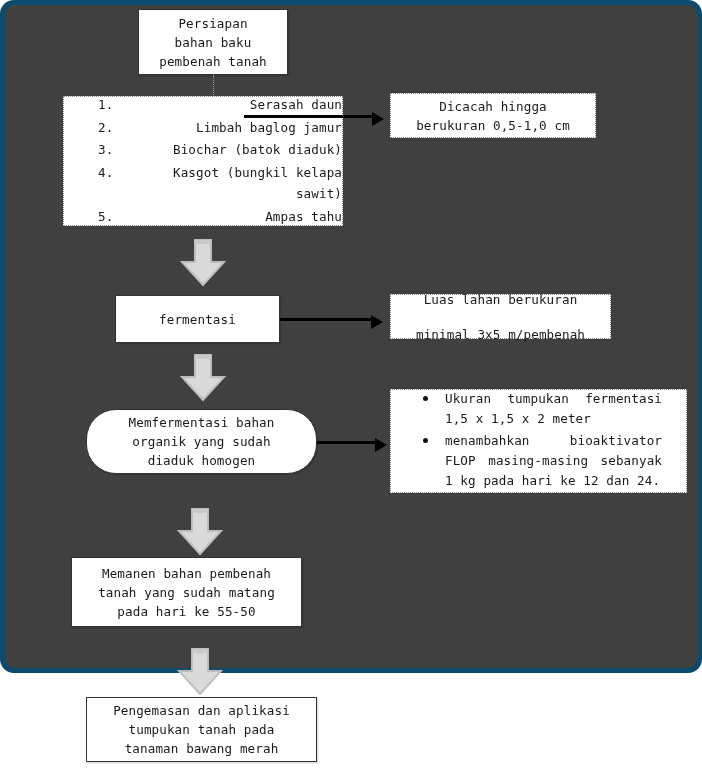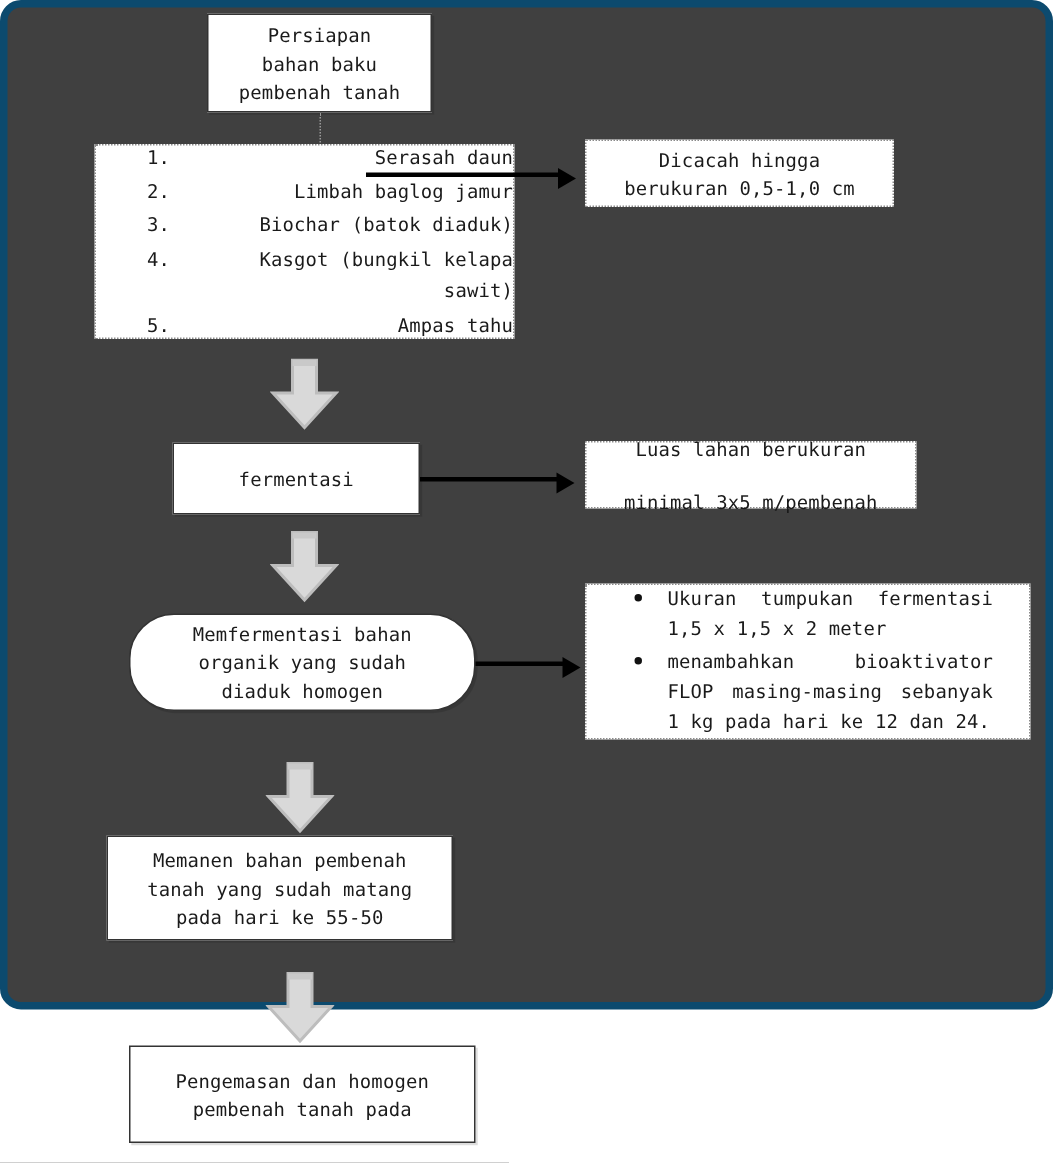--- a/index.html
+++ b/index.html
@@ -236,20 +236,21 @@
     </div>
 
     <div class="blockarrow" style="left:172px; top:643px;">
       <svg width="46" height="48" viewBox="0 0 46 48">
         <path d="M15 1 H31 V23 H44 L23 46 L2 23 H15 Z" fill="#d9d9d9" stroke="#bdbdbd" stroke-width="2" stroke-linejoin="miter"></path>
         <path d="M15 1 H31 V5 H15 Z" fill="#c9c9c9"></path>
       </svg>
     </div>
 
     <div class="node solid" style="left:81px; top:692px; width:231px; height:65px;">
-      <span class="txt">Pengemasan dan homogen</span>
-      <span class="txt">pembenah tanah pada</span>
+      <span class="txt">Pengemasan dan aplikasi</span>
+      <span class="txt">tumpukan tanah pada</span>
+      <span class="txt">tanaman bawang merah</span>
     </div>
 
     <div class="hline" style="left:0px; top:771px; width:702px;"></div>
 
   </div>
 </div>
 
 </body></html>

